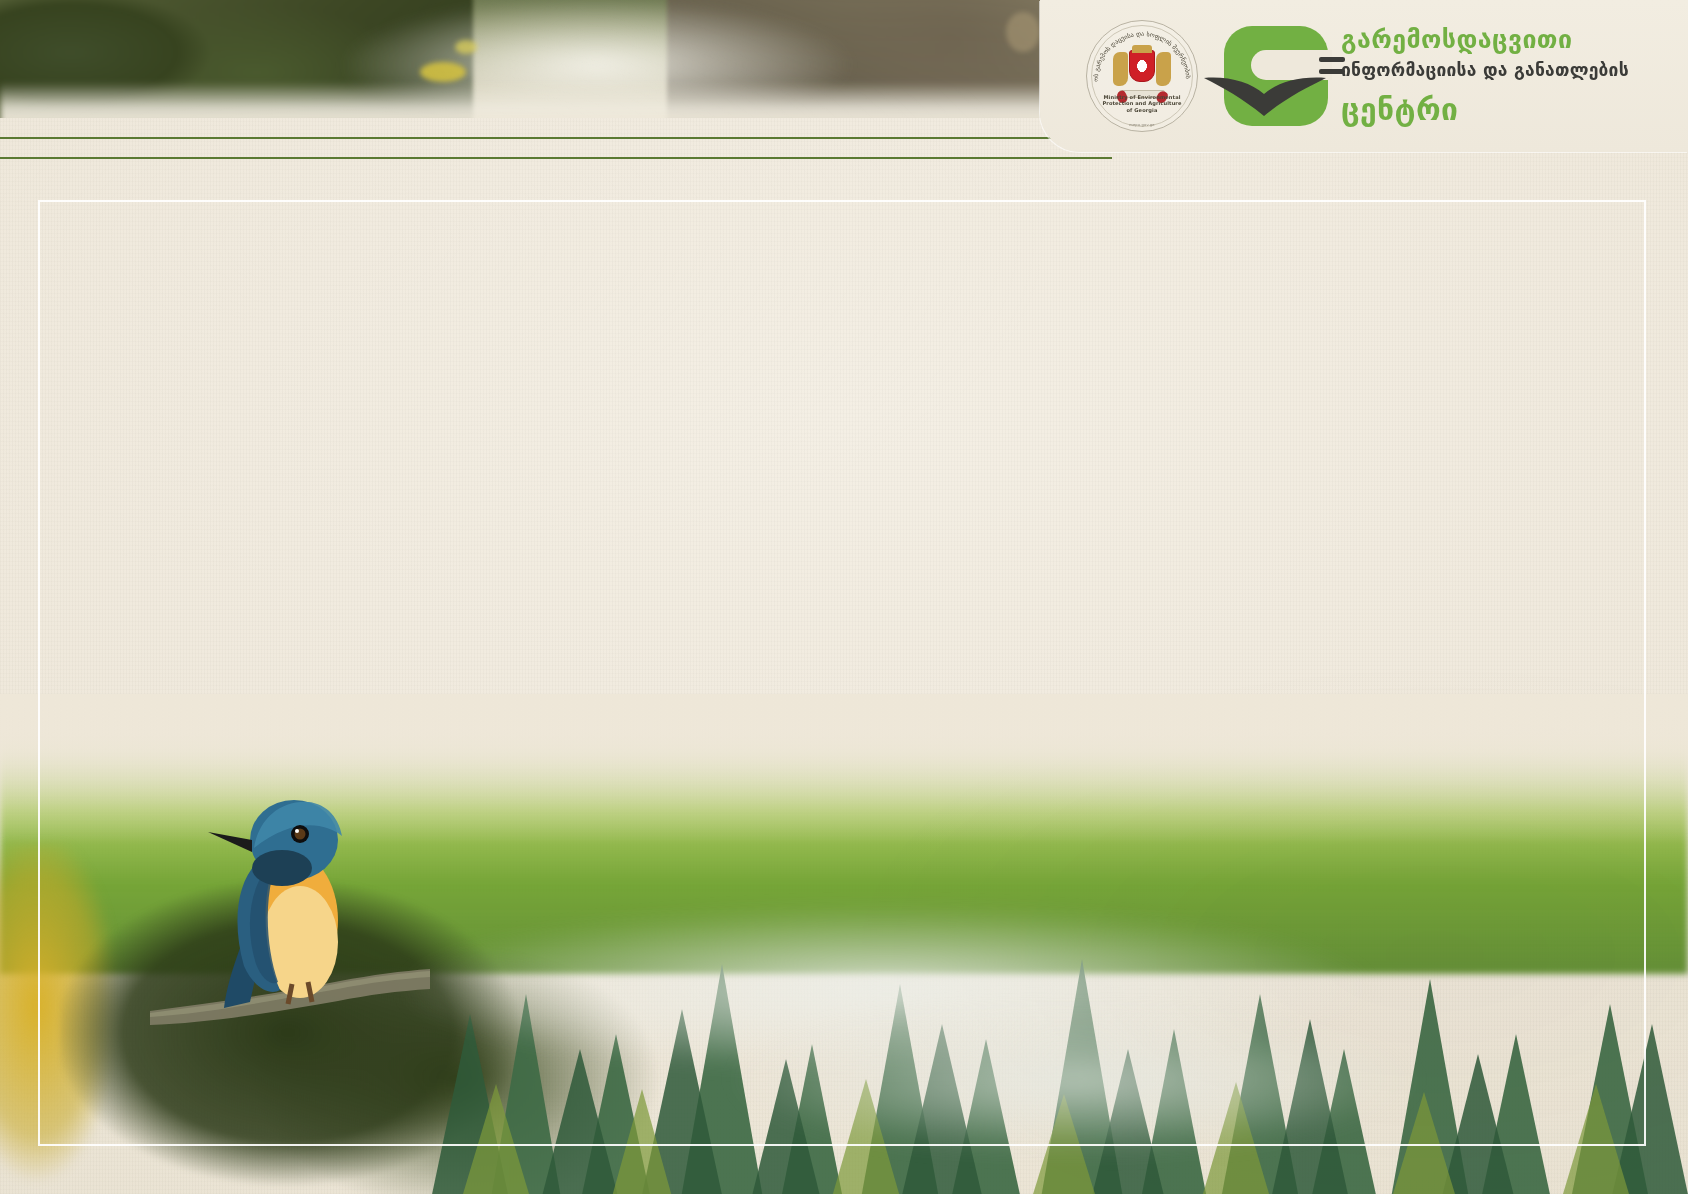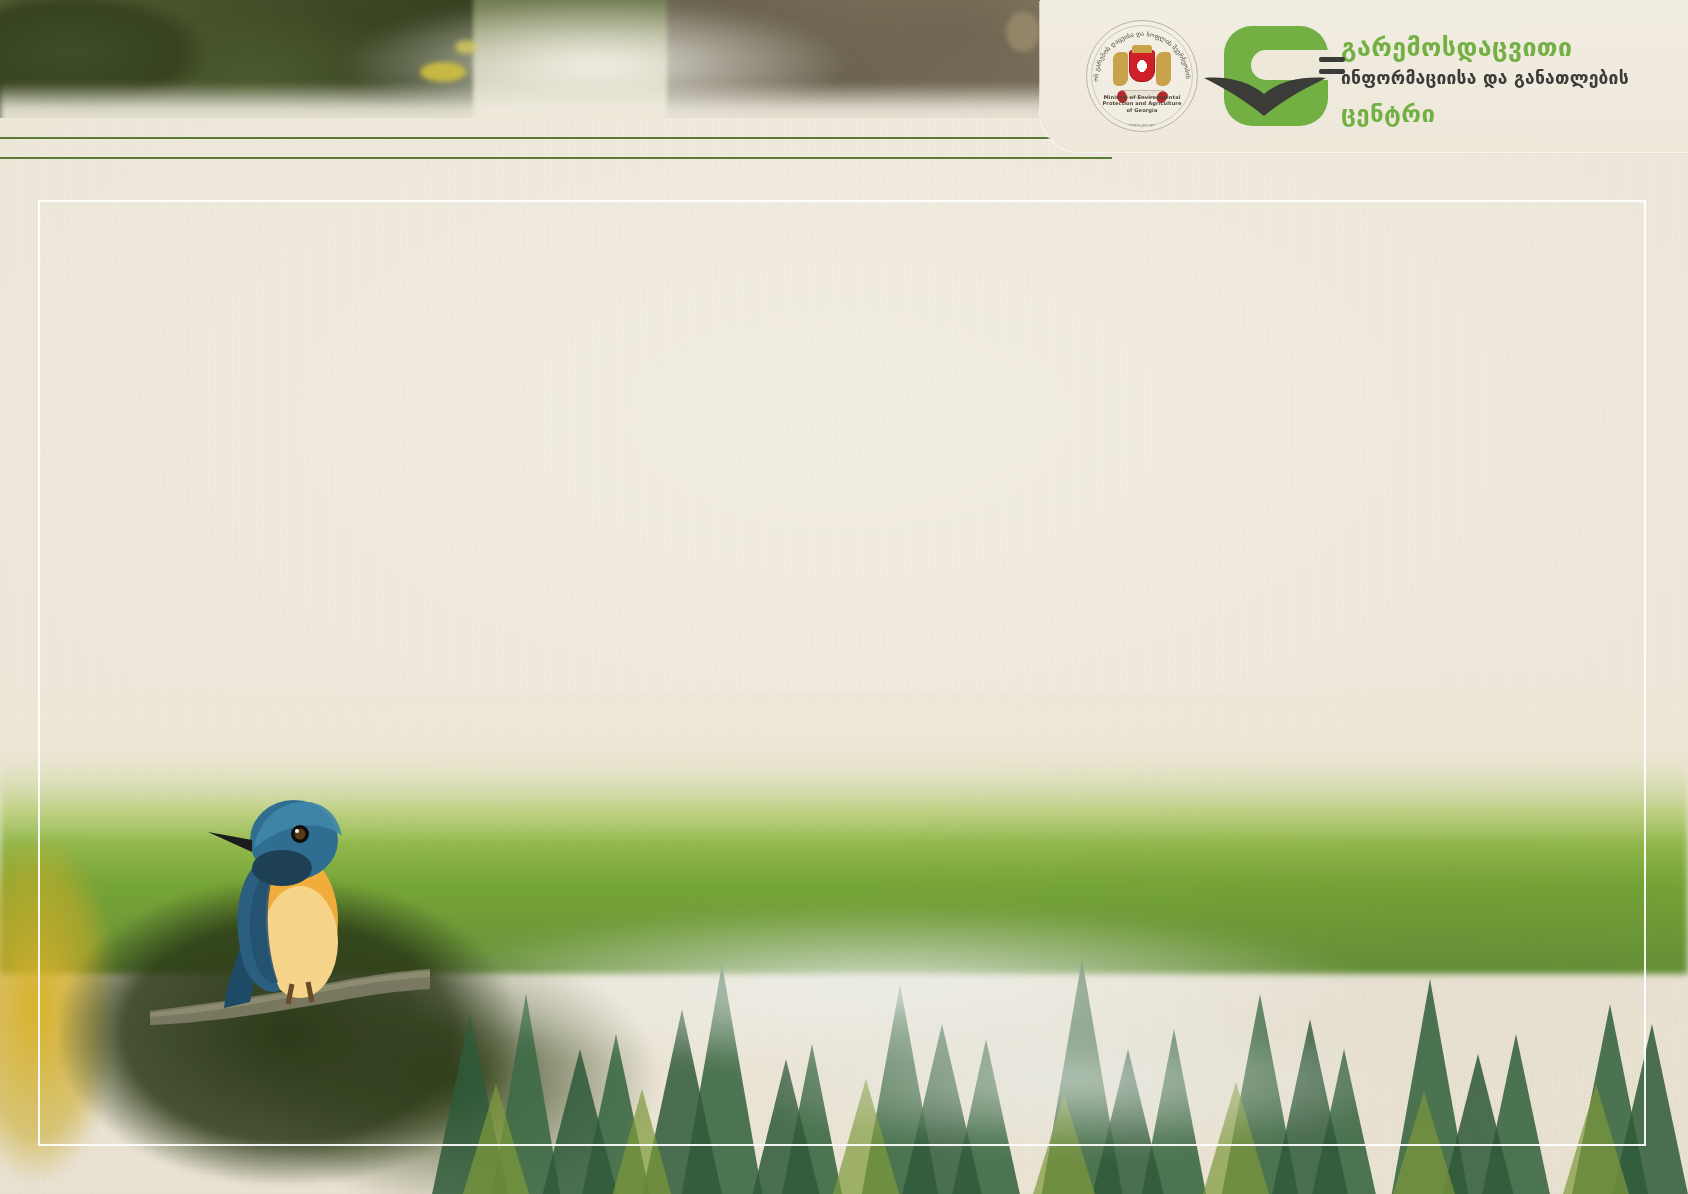--- a/index.html
+++ b/index.html
@@ -128,21 +128,21 @@
     padding:0 14px;
   }
   .seal .url{
     position:absolute; left:0; right:0; bottom:5px; text-align:center;
     color:#8a8474; font-size:3.6px; letter-spacing:.2px;
   }
   .seal svg{ position:absolute; inset:0; }
   .seal svg text{ font-size:6.2px; fill:#4a4536; font-family:"DejaVu Sans",sans-serif; }
 
   
-  .eiec{ display:flex; align-items:flex-end; gap:13px; }
+  .eiec{ display:flex; align-items:center; gap:13px; }
   .eiec .mark{ position:relative; width:104px; height:100px; flex:none; }
   .eiec .mark .g{
     position:absolute; left:0; top:0; width:104px; height:100px;
     background:#72b043; border-radius:28px;
   }
   .eiec .mark .notch{
     position:absolute; left:27px; top:24px; width:60px; height:30px;
     background:#eee8db; border-radius:15px 0 0 15px;
   }
   .eiec .mark .notch2{
@@ -157,21 +157,21 @@
   }
   .eiec .words{ line-height:1; }
   .eiec .w1{
     color:#72b043; font-size:25px; font-weight:bold; letter-spacing:.4px; white-space:nowrap;
   }
   .eiec .w2{
     color:#3b3b38; font-size:17.5px; font-weight:bold; letter-spacing:.2px;
     margin-top:10px; white-space:nowrap;
   }
   .eiec .w3{
-    color:#72b043; font-size:24px; font-weight:bold; letter-spacing:.4px;
+    color:#72b043; font-size:30px; font-weight:bold; letter-spacing:.4px;
     margin-top:15px; white-space:nowrap;
   }
 
   
   .rule{ position:absolute; left:0; height:2px; background:#5b7a33; }
   #rule-1{ top:137px; width:1112px; }
   #rule-2{ top:157px; width:1112px; }
 
   
   #frame{

